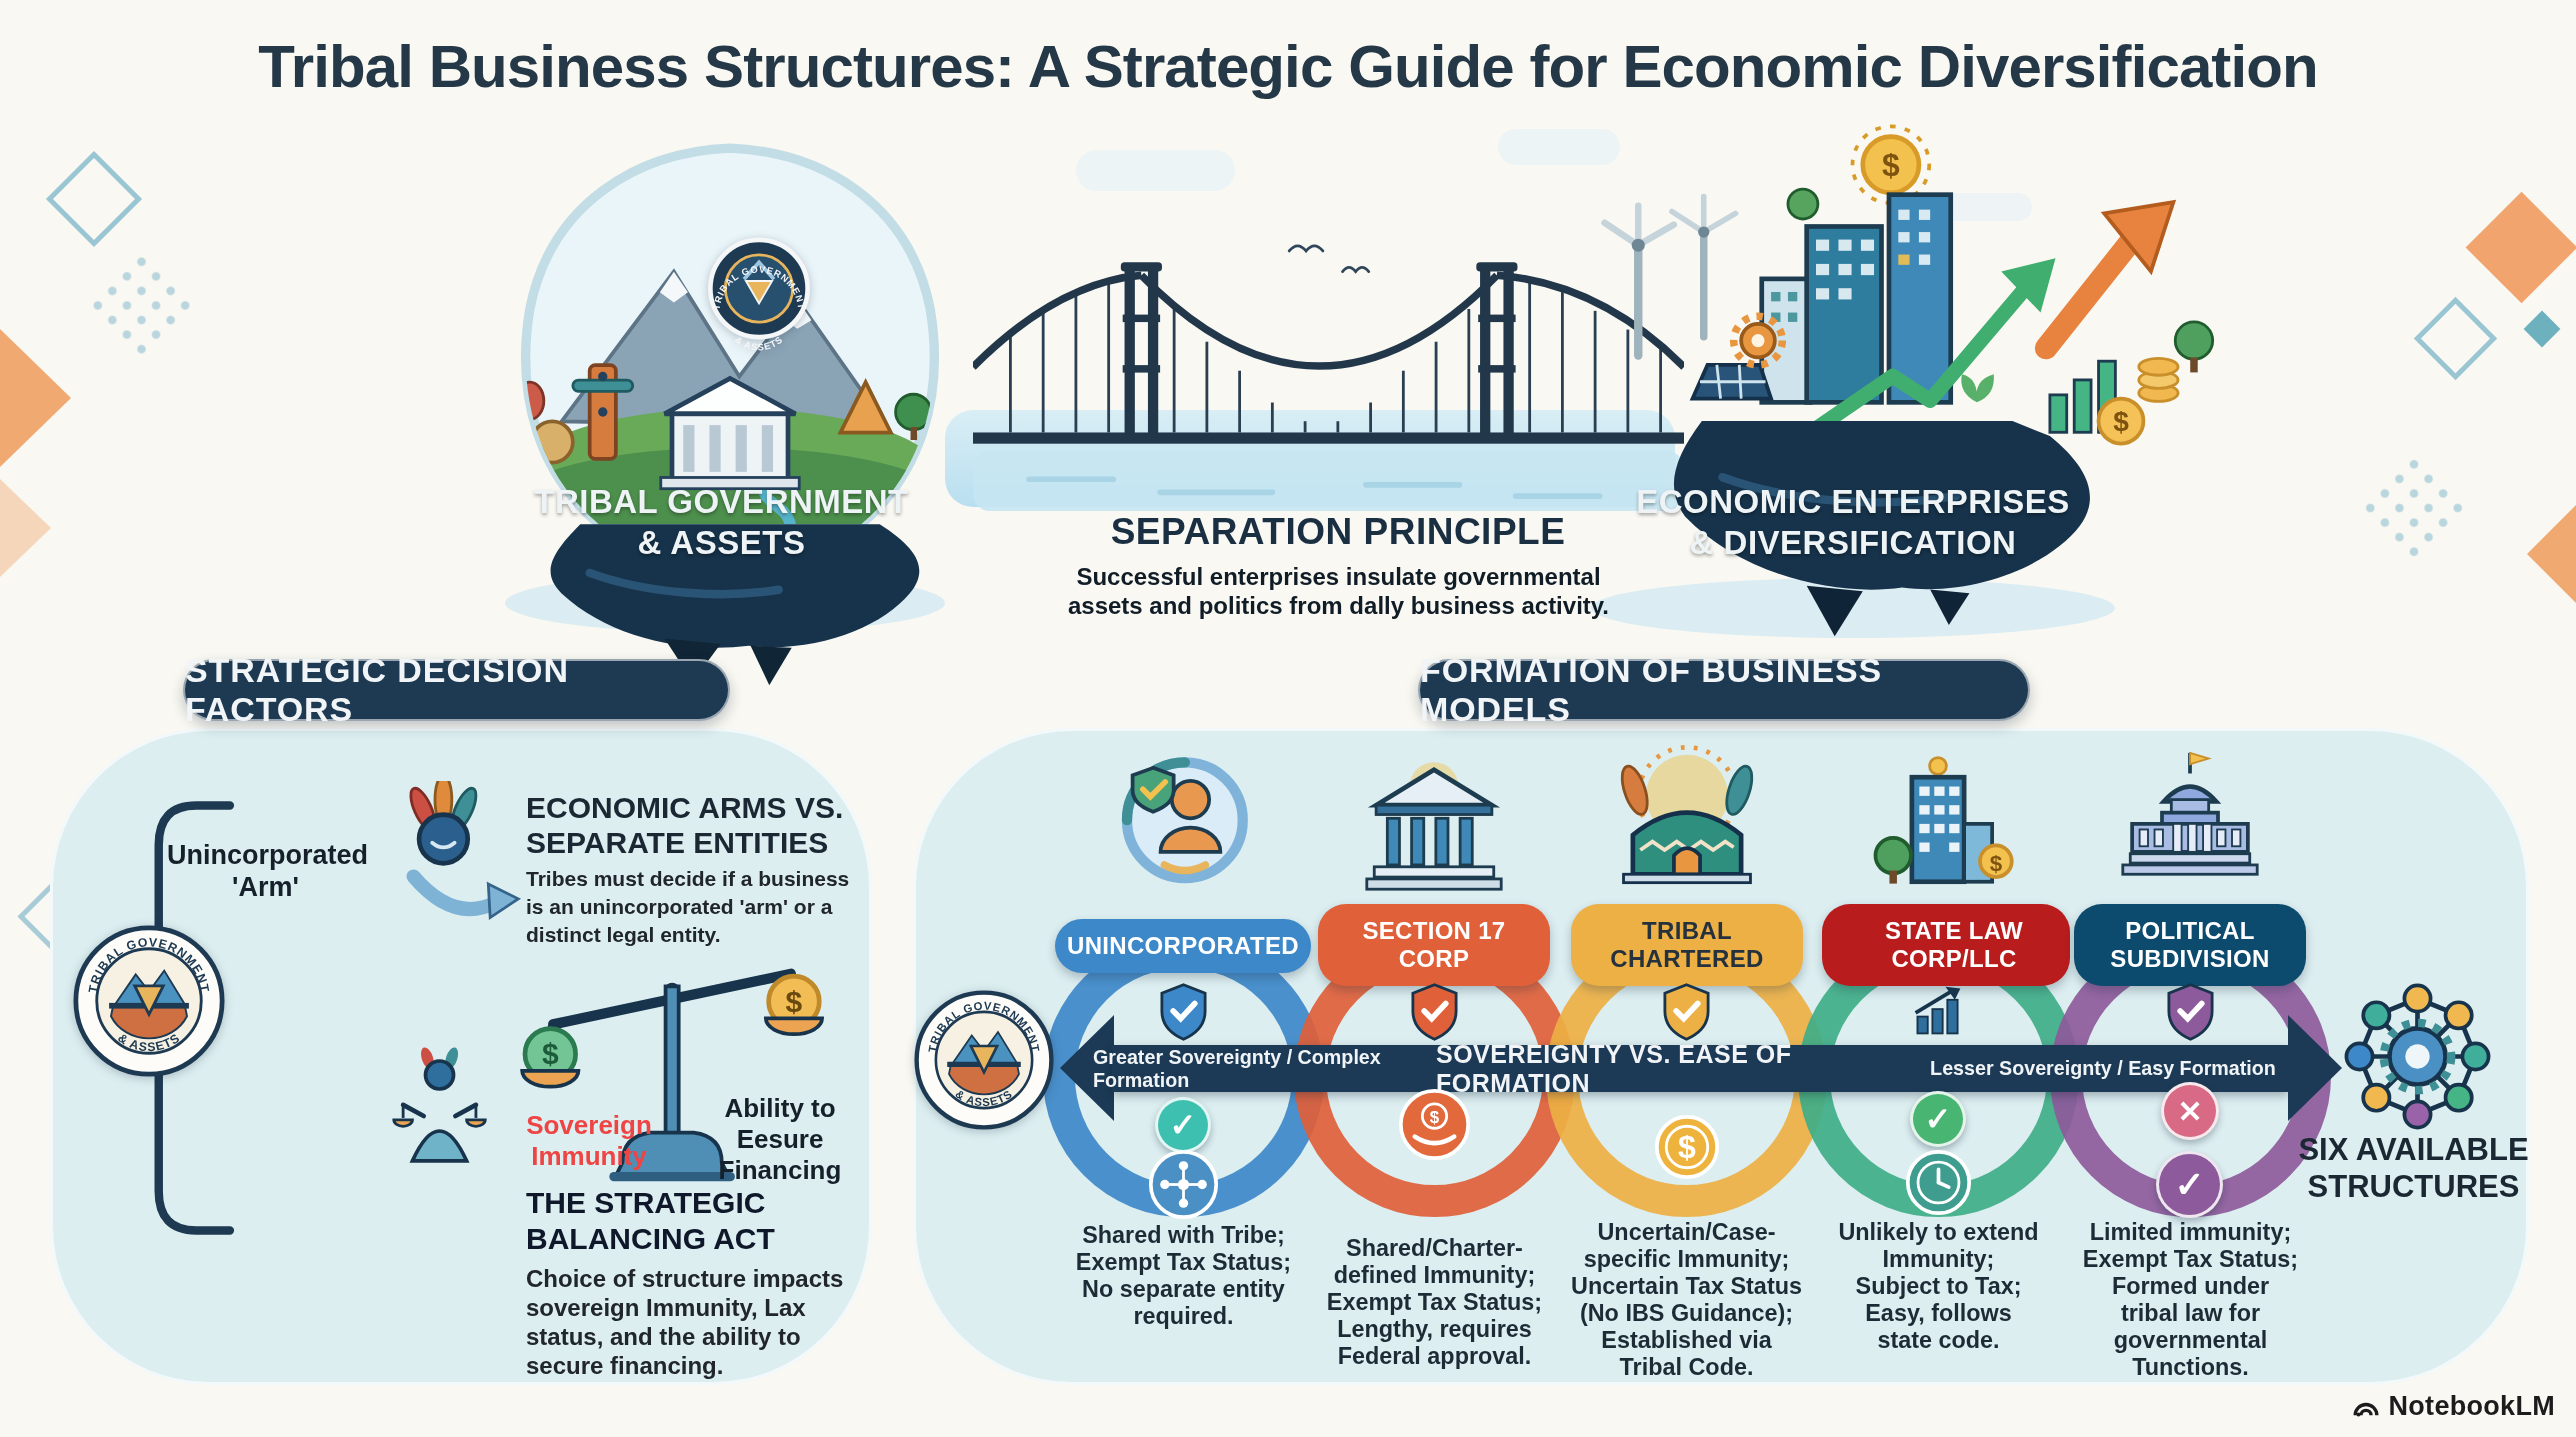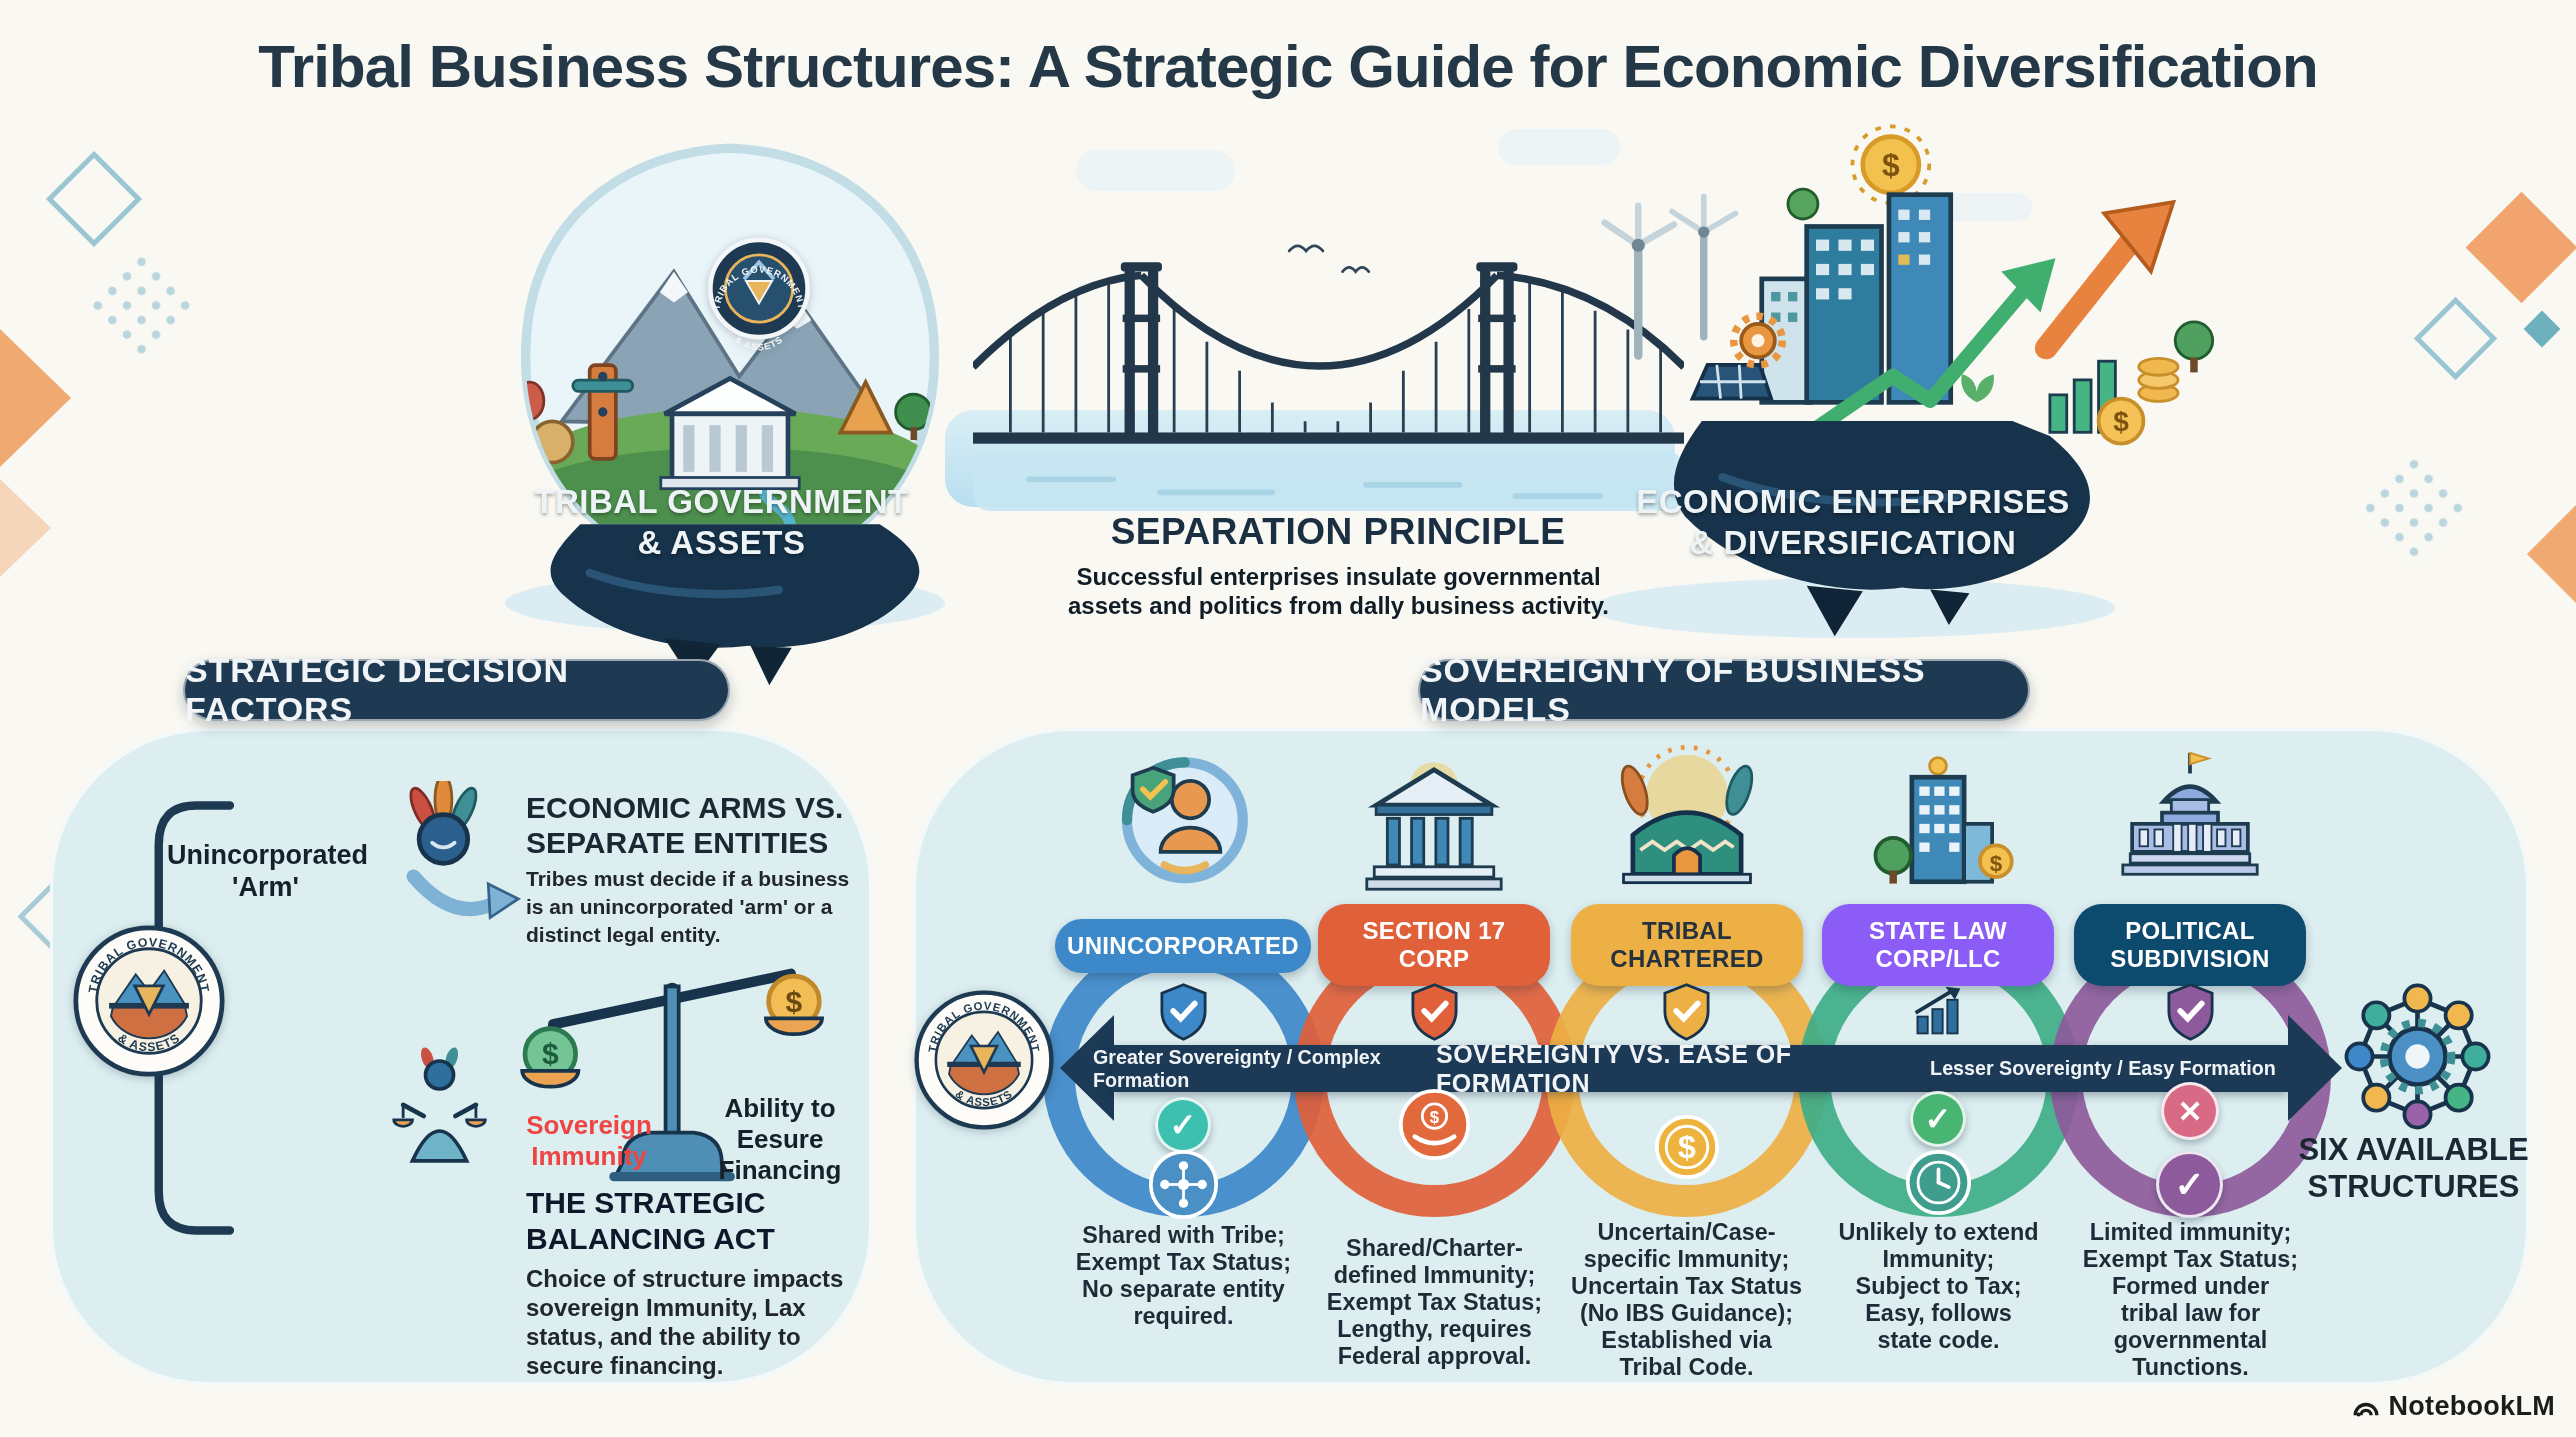--- a/index.html
+++ b/index.html
@@ -11,21 +11,21 @@
   .hpill{background:#1d3a52;border:2.8px solid rgba(255,255,255,.55);border-radius:41px;
          color:#f2f5f7;font-weight:bold;display:flex;align-items:center;justify-content:center;
          letter-spacing:0.9px;box-shadow:0 5.6px 13px rgba(20,40,60,.25);}
   .islandlabel{color:#eef3f6;font-weight:bold;font-size:33px;line-height:1.25;letter-spacing:0.5px;
          text-shadow:0 1.9px 3.7px rgba(0,0,0,.35);}
   .pill{border-radius:28px;color:#fff;font-weight:bold;font-size:24px;line-height:1.15;
         display:flex;align-items:center;justify-content:center;text-align:center;
         box-shadow:0 4.7px 9.4px rgba(20,40,60,.25);letter-spacing:0.3px;}
   .ring{border-radius:50%;box-sizing:border-box;opacity:.92;}
   .cb0{background:#3d88c9;} .cb1{background:#e0603a;} .cb2{background:#edb044;color:#25313d;}
-  .cb3{background:#8b5cf6;} .cb4{background:#0c4a6e;}
+  .cb3{background:#b91c1c;padding-left:16px;} .cb4{background:#0c4a6e;}
   .rb0{border:32px solid #3d88c9;} .rb1{border:32px solid #e0603a;} .rb2{border:32px solid #edb044;}
   .rb3{border:32px solid #3fae88;} .rb4{border:32px solid #8d5a9b;}
   .note{font-size:23.4px;line-height:27px;font-weight:bold;color:#1d2b36;}
   .cicon{border-radius:50%;border:3.7px solid rgba(255,255,255,.85);display:flex;align-items:center;
          justify-content:center;color:#fff;font-weight:bold;box-shadow:0 3.7px 7.5px rgba(20,40,60,.3);box-sizing:border-box;}
   .band{background:#1c3a55;box-shadow:0 3.7px 9.4px rgba(15,30,45,.35);}
   .bandtxt{color:#f0f4f7;display:flex;align-items:center;justify-content:center;height:47px;}
   .deco{opacity:.9;}
   .dots{background-image:radial-gradient(#a9ccd8 3.7px,transparent 4.7px);background-size:20.6px 20.6px;opacity:.8;}
   .seal-wrap{filter:drop-shadow(0 2.8px 4.7px rgba(20,40,60,.25));}
@@ -322,21 +322,21 @@
     <line x1="96" y1="62" x2="96" y2="76" stroke="#17344c" stroke-width="3"></line>
   </svg>
 
   <div class="abs c" style="left:505px;top:1110px;width:168px;font-size:26px;line-height:31px;font-weight:bold;color:#ef4444;">Sovereign<br>Immunity</div>
   <div class="abs c" style="left:691px;top:1093px;width:178px;font-size:26px;line-height:31px;font-weight:bold;color:#15202a;">Ability to<br>Eesure<br>Financing</div>
 
   <div class="abs" style="left:526px;top:1185px;width:337px;font-weight:bold;font-size:30px;line-height:36px;color:#0f172a;">THE STRATEGIC<br>BALANCING ACT</div>
   <div class="abs factor-b" style="left:526px;top:1264px;width:337px;font-size:24px;line-height:29px;">Choice of structure impacts<br>sovereign Immunity, Lax<br>status, and the ability to<br>secure financing.</div>
 
   <div class="abs panel" style="left:913px;top:728px;width:1616px;height:657px;"></div>
-  <div class="abs hpill" style="left:1418px;top:659px;width:608px;height:58px;font-size:34px;z-index:4;">SOVEREIGNTY OF BUSINESS MODELS</div>
+  <div class="abs hpill" style="left:1418px;top:659px;width:608px;height:58px;font-size:34px;z-index:4;">FORMATION OF BUSINESS MODELS</div>
 
   <div class="abs ring rb0" style="left:1043px;top:936px;width:281px;height:281px;z-index:1;"></div>
   <div class="abs ring rb1" style="left:1294px;top:936px;width:281px;height:281px;z-index:1;"></div>
   <div class="abs ring rb2" style="left:1546px;top:936px;width:281px;height:281px;z-index:1;"></div>
   <div class="abs ring rb3" style="left:1798px;top:936px;width:281px;height:281px;z-index:1;"></div>
   <div class="abs ring rb4" style="left:2050px;top:936px;width:281px;height:281px;z-index:1;"></div>
 
   <svg class="abs" viewBox="0 0 180 180" style="left:1099px;top:738px;width:168px;height:168px;z-index:2;">
     <circle cx="92" cy="88" r="62" fill="#d9ecf7" stroke="#7fb3d9" stroke-width="11"></circle>
     <path d="M30,88 a62,62 0 0 1 62,-62" fill="none" stroke="#3f8f96" stroke-width="11" stroke-linecap="round"></path>

